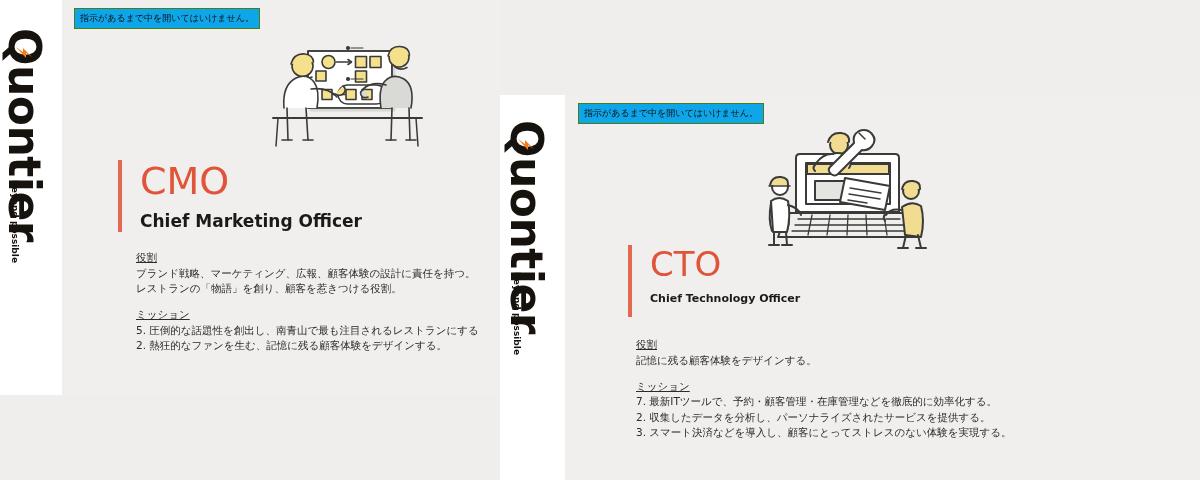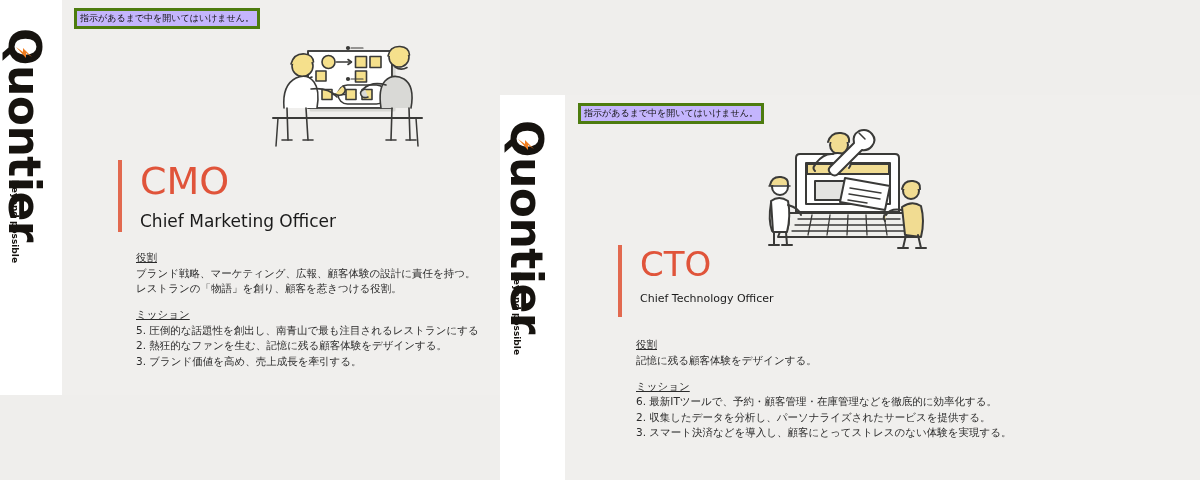--- a/index.html
+++ b/index.html
@@ -58,22 +58,22 @@
     line-height: 1;
   }
   .logo-spark {
     position: absolute;
     pointer-events: none;
   }
 
   
   .warn {
     position: absolute;
-    background: #c4b5fd;
-    border: 3px solid #4d7c0f;
+    background: #0ea5e9;
+    border: 1px solid #4d7c0f;
     color: #111111;
     font-family: "DejaVu Sans", sans-serif;
     display: flex;
     align-items: center;
     justify-content: center;
     box-sizing: border-box;
   }
 
   
   .title-block {
@@ -90,21 +90,21 @@
   }
   .role-abbr {
     color: #e0543a;
     font-family: "DejaVu Sans", sans-serif;
     font-weight: normal;
     line-height: 1;
   }
   .role-full {
     color: #1a1a1a;
     font-family: "DejaVu Sans", sans-serif;
-    font-weight: normal;
+    font-weight: bold;
     line-height: 1.1;
   }
 
   
   .content {
     position: absolute;
     color: #2b2b2b;
     font-family: "DejaVu Sans", sans-serif;
   }
   .sec-head {
@@ -211,21 +211,20 @@
   </div>
 
   <div class="content" style="left:136px; top:250px; font-size:10.5px; line-height:1.48;">
     <p class="sec-head">役割</p>
     <p class="sec-line">ブランド戦略、マーケティング、広報、顧客体験の設計に責任を持つ。</p>
     <p class="sec-line">レストランの「物語」を創り、顧客を惹きつける役割。</p>
     <div class="sec-gap"></div>
     <p class="sec-head">ミッション</p>
     <p class="sec-line">5. 圧倒的な話題性を創出し、南青山で最も注目されるレストランにする</p>
     <p class="sec-line">2. 熱狂的なファンを生む、記憶に残る顧客体験をデザインする。</p>
-    <p class="sec-line">3. ブランド価値を高め、売上成長を牽引する。</p>
   </div>
 </div>
 
 <div class="card" style="left:500px; top:95px; width:700px; height:385px;">
 
   <div class="card-body" style="left:65px; top:0px; width:635px; height:385px;"></div>
 
   <div class="logo-strip" style="width:65px;">
     <div class="logo-rot" style="left:48px; top:25px;">
       <span class="logo-word" style="font-size:44px;">Quontier</span>
@@ -296,30 +295,30 @@
         <path d="M300 186 q-24 -4 -32 10" fill="none"></path>
         <path d="M268 194 q-8 6 -2 14" fill="#f1dc92"></path>
         <path d="M308 236 L302 262"></path>
         <path d="M332 236 L338 262"></path>
         <path d="M292 262 L312 262"></path>
         <path d="M328 262 L348 262"></path>
       </g>
     </svg>
   </div>
 
-  <div class="title-block" style="left:118px; top:150px;">
+  <div class="title-block" style="left:128px; top:150px;">
     <div class="accent-bar" style="width:4px; height:72px; margin-right:18px;"></div>
     <div class="title-texts">
       <span class="role-abbr" style="font-size:34px; margin-top:2px;">CTO</span>
       <span class="role-full" style="font-size:11px; margin-top:12px;">Chief Technology Officer</span>
     </div>
   </div>
 
   <div class="content" style="left:136px; top:242px; font-size:10.5px; line-height:1.48;">
     <p class="sec-head">役割</p>
     <p class="sec-line">記憶に残る顧客体験をデザインする。</p>
     <div class="sec-gap"></div>
     <p class="sec-head">ミッション</p>
-    <p class="sec-line">6. 最新ITツールで、予約・顧客管理・在庫管理などを徹底的に効率化する。</p>
+    <p class="sec-line">7. 最新ITツールで、予約・顧客管理・在庫管理などを徹底的に効率化する。</p>
     <p class="sec-line">2. 収集したデータを分析し、パーソナライズされたサービスを提供する。</p>
     <p class="sec-line">3. スマート決済などを導入し、顧客にとってストレスのない体験を実現する。</p>
   </div>
 </div>
 
 </body></html>

